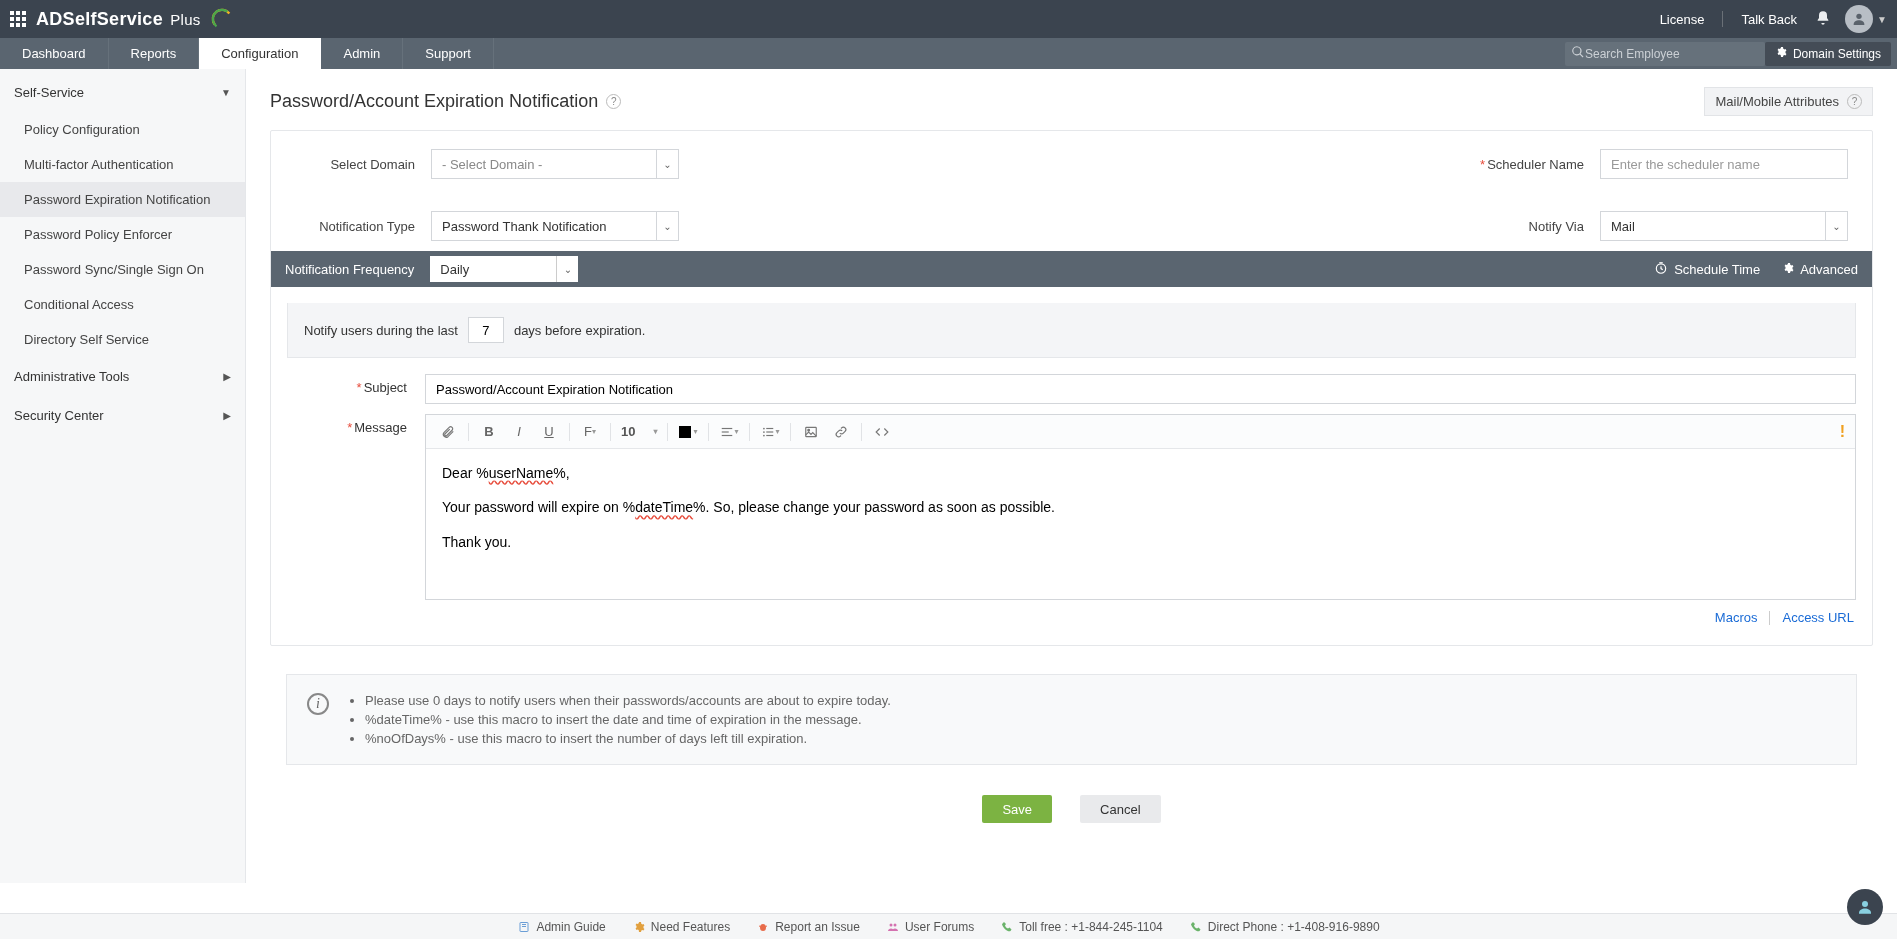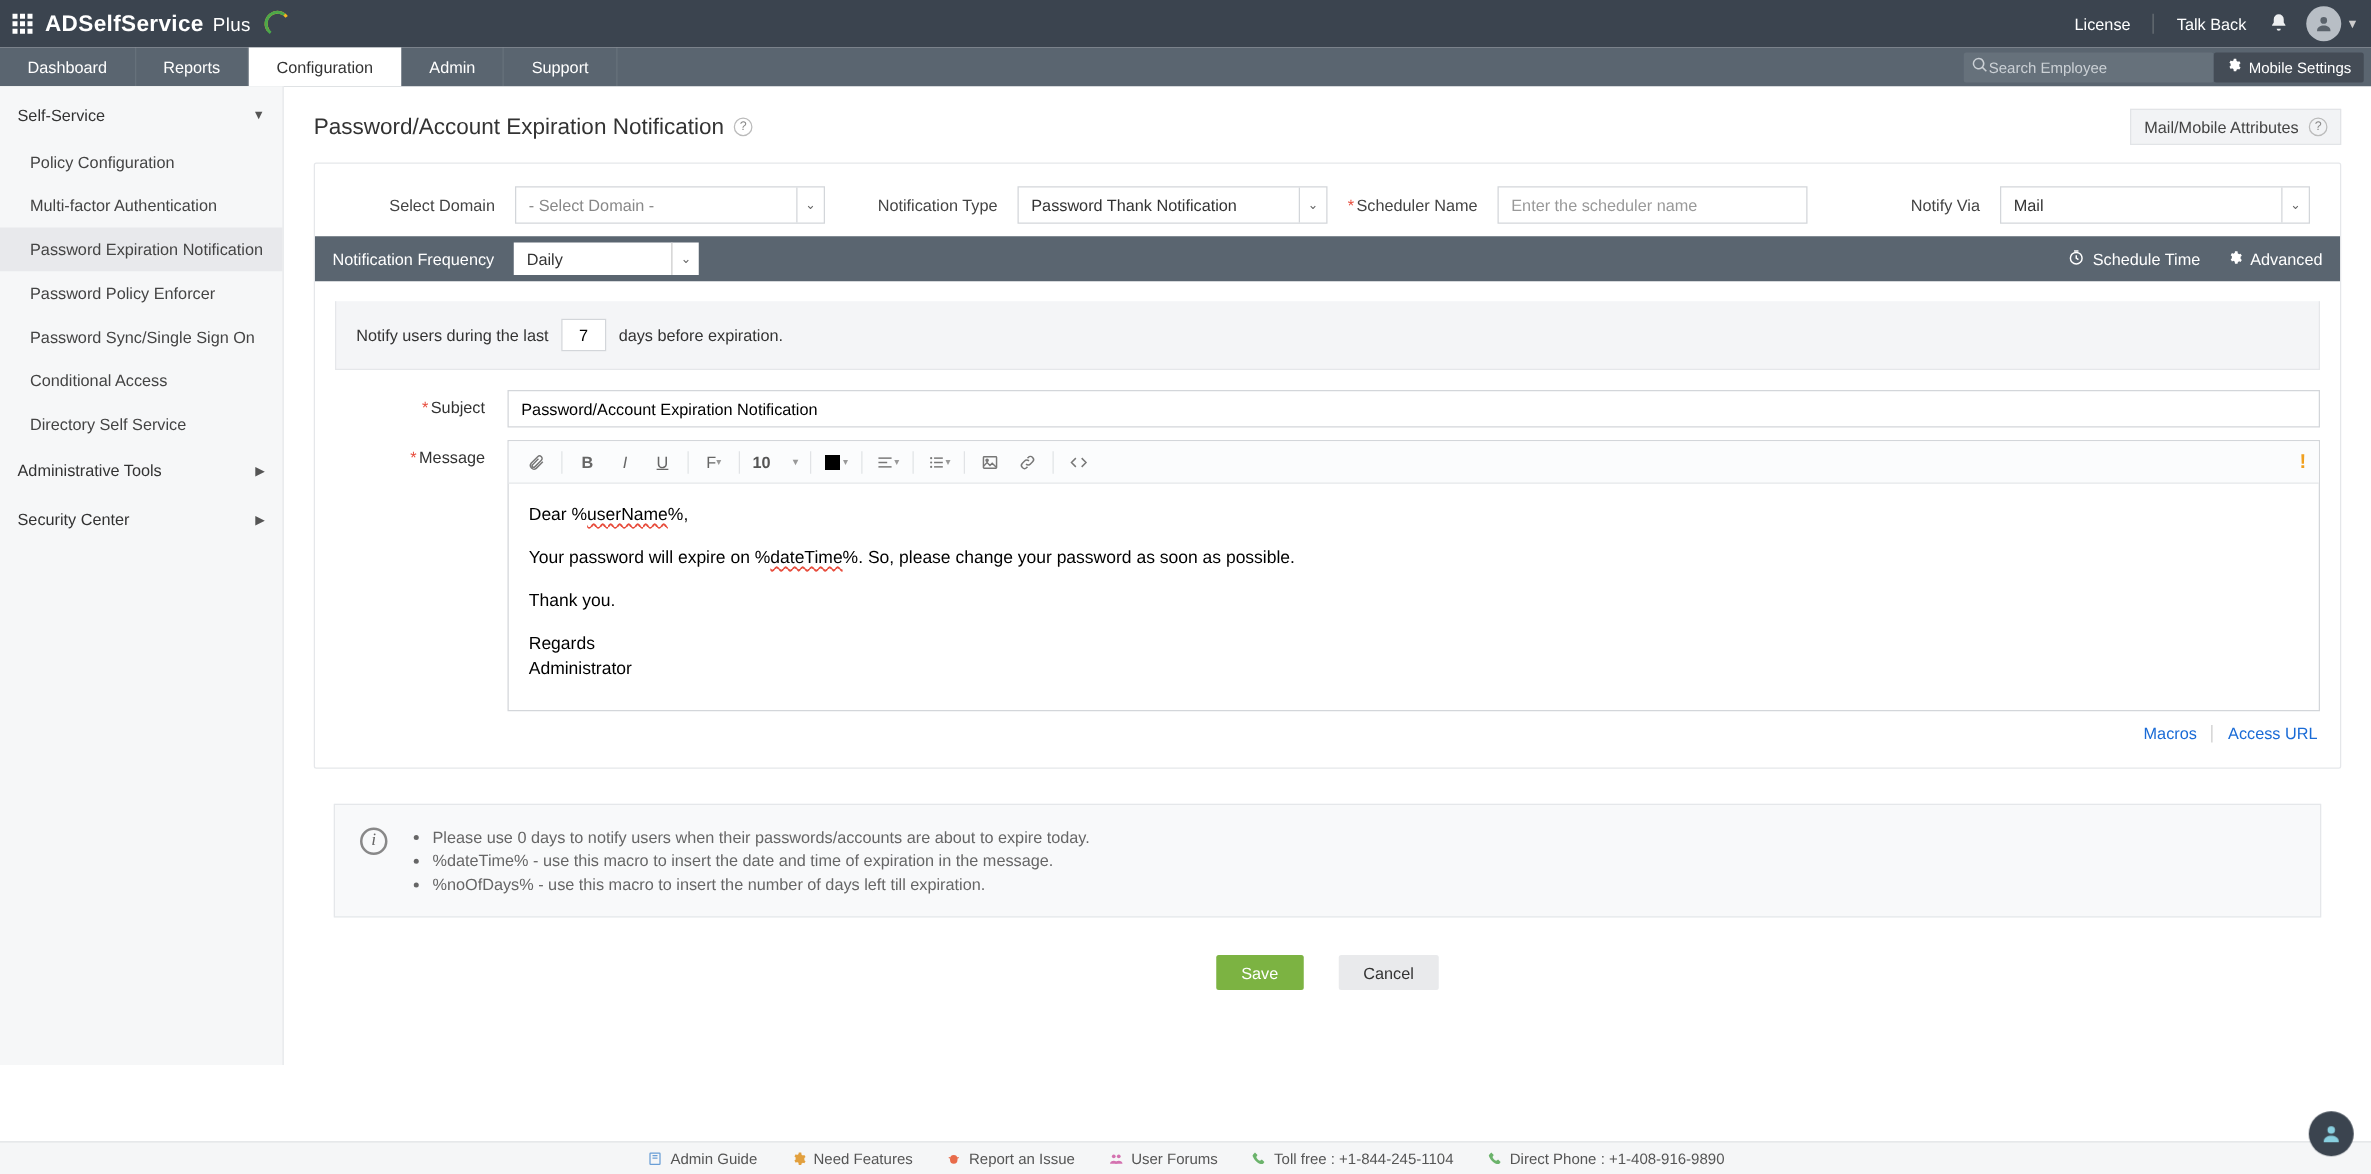--- a/index.html
+++ b/index.html
@@ -42,21 +42,21 @@
   .side-item.active { background:#e8e9ec;}
   
   .content { flex:1; padding:10px 24px 0 24px;}
   .page-head { display:flex; justify-content:space-between; align-items:center; padding:8px 0 14px;}
   .page-title { font-size:18px; font-weight:500; color:#333; display:flex; align-items:center; gap:8px;}
   .help-ic { width:15px;height:15px;border:1px solid #bbb;border-radius:50%;display:inline-flex;align-items:center;justify-content:center;font-size:10px;color:#888;}
   .mma-btn { background:#f2f3f5; border:1px solid #e2e4e7; padding:6px 10px; font-size:13px; color:#444; display:flex; gap:8px; align-items:center; cursor:pointer;}
   
   .main-panel { border:1px solid #e5e7ea; border-radius:2px;}
   .config-rows { display:flex; justify-content:space-between; padding:18px 24px 10px;}
-  .config-col { display:flex; flex-direction:row; gap:18px;}
+  .config-col { display:flex; flex-direction:column; gap:32px;}
   .crow { display:flex; align-items:center; gap:16px;}
   .crow label { width:120px; text-align:right; color:#444;}
   .req::before { content:"*"; color:#e74c3c; margin-right:2px; vertical-align:top;}
   .sel { position:relative; width:248px; height:30px; border:1px solid #d3d6da; background:#fff; display:flex; align-items:center;}
   .sel span { flex:1; padding:0 10px; color:#888;}
   .sel span.val { color:#333;}
   .sel .cbtn { width:22px; border-left:1px solid #d3d6da; height:100%; display:flex;align-items:center;justify-content:center; color:#666; font-size:10px; cursor:pointer;}
   .tinput { width:248px; height:30px; border:1px solid #d3d6da; padding:0 10px; outline:none; font-size:13px;}
   .tinput::placeholder{color:#999;}
   
@@ -170,21 +170,21 @@
     <div class="search-wrap">
       <span class="search-ic"><svg viewBox="0 0 24 24">
             <path d="M10 2a8 8 0 1 0 5 14.3l5 5 1.4-1.4-5-5A8 8 0 0 0 10 2zm0 2a6 6 0 1 1 0 12 6 6 0 0 1 0-12z"></path>
           </svg></span>
       <input type="text" placeholder="Search Employee" style="">
     </div>
     <div class="domset-btn">
       <span class="gear-ic"><svg viewBox="0 0 24 24">
             <path d="M12 8a4 4 0 1 0 0 8 4 4 0 0 0 0-8zm9 4a7 7 0 0 0-.1-1.2l2-1.6-2-3.4-2.4 1a7 7 0 0 0-2-1.2L16 2h-4l-.5 2.6a7 7 0 0 0-2 1.2l-2.4-1-2 3.4 2 1.6A7 7 0 0 0 7 12c0 .4 0 .8.1 1.2l-2 1.6 2 3.4 2.4-1c.6.5 1.3.9 2 1.2L12 22h4l.5-2.6c.7-.3 1.4-.7 2-1.2l2.4 1 2-3.4-2-1.6c.1-.4.1-.8.1-1.2z"></path>
           </svg></span>
-      <span>Mobile Settings</span>
+      <span>Domain Settings</span>
     </div>
   </div>
 </div>
 
 <div class="body-wrap">
   <div class="sidebar" id="sidebar">
       <div class="side-group">
         <span>Self-Service</span>
         <span class="caret">▼</span>
       </div>
@@ -357,21 +357,20 @@
                   <svg width="14" height="14" viewBox="0 0 24 24" fill="none" stroke="#777" stroke-width="2">
                     <path d="M8 6l-6 6 6 6M16 6l6 6-6 6"></path>
                   </svg>
                 </div>
               <div class="warn-ic">!</div>
             </div>
             <div class="rte-body">
               <p><span>Dear %</span><span class="macro">userName</span><span>%,</span></p>
               <p><span>Your password will expire on %</span><span class="macro">dateTime</span><span>%. So, please change your password as soon as possible.</span></p>
               <p>Thank you.</p>
-              <p><span>Regards</span><br><span>Administrator</span></p>
             </div>
           </div>
         </div>
         <div class="editor-actions">
           <span class="link-a">Macros</span>
           <span class="vsep"></span>
           <span class="link-a">Access URL</span>
         </div>
       </div>
     </div>

